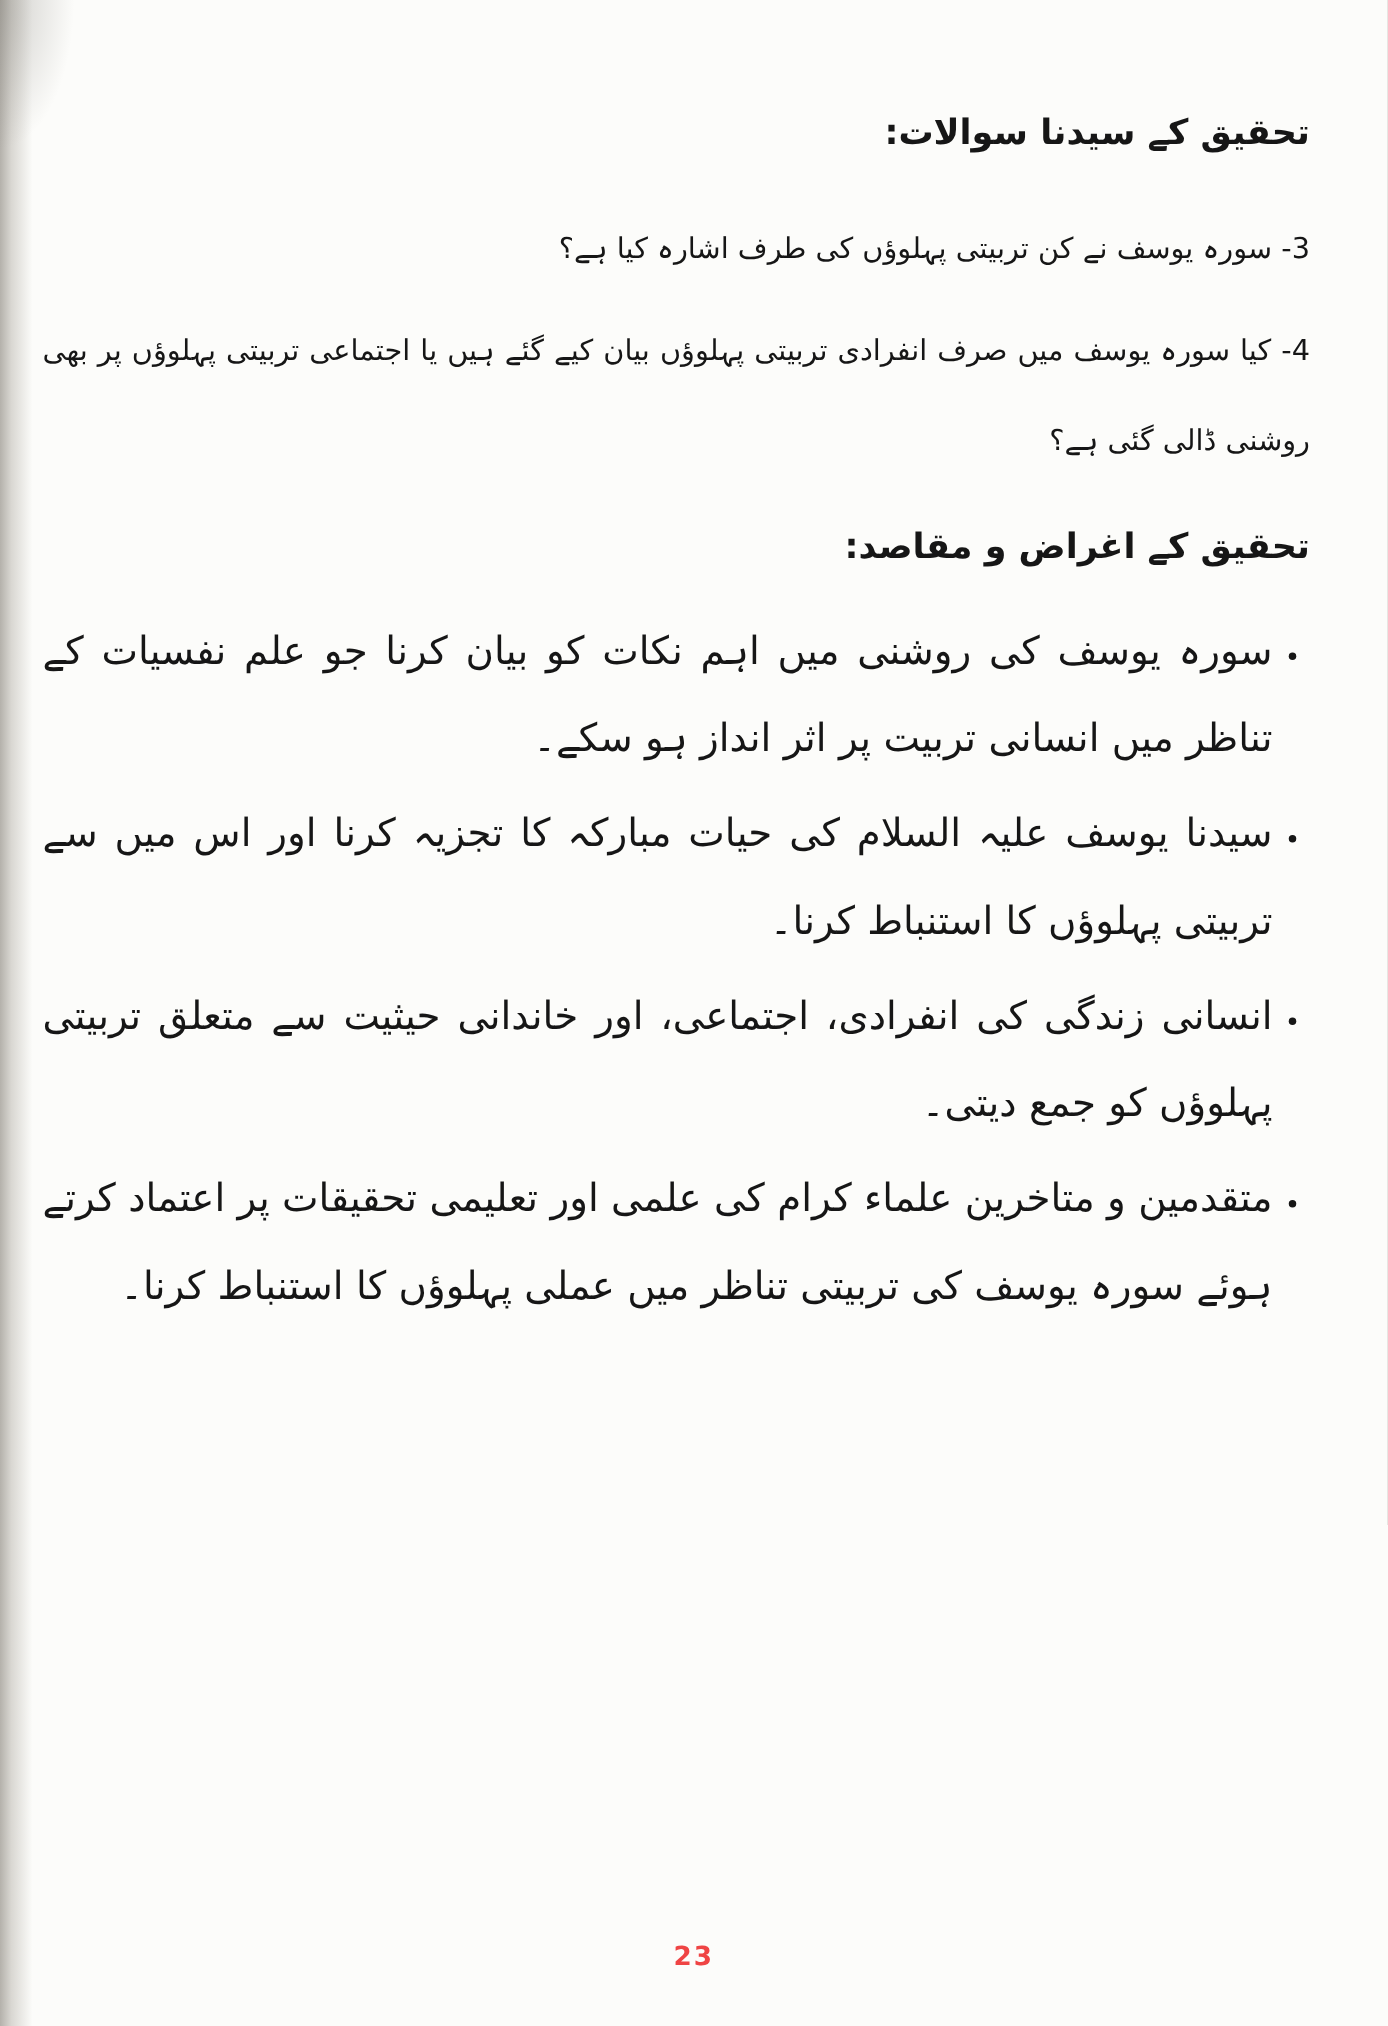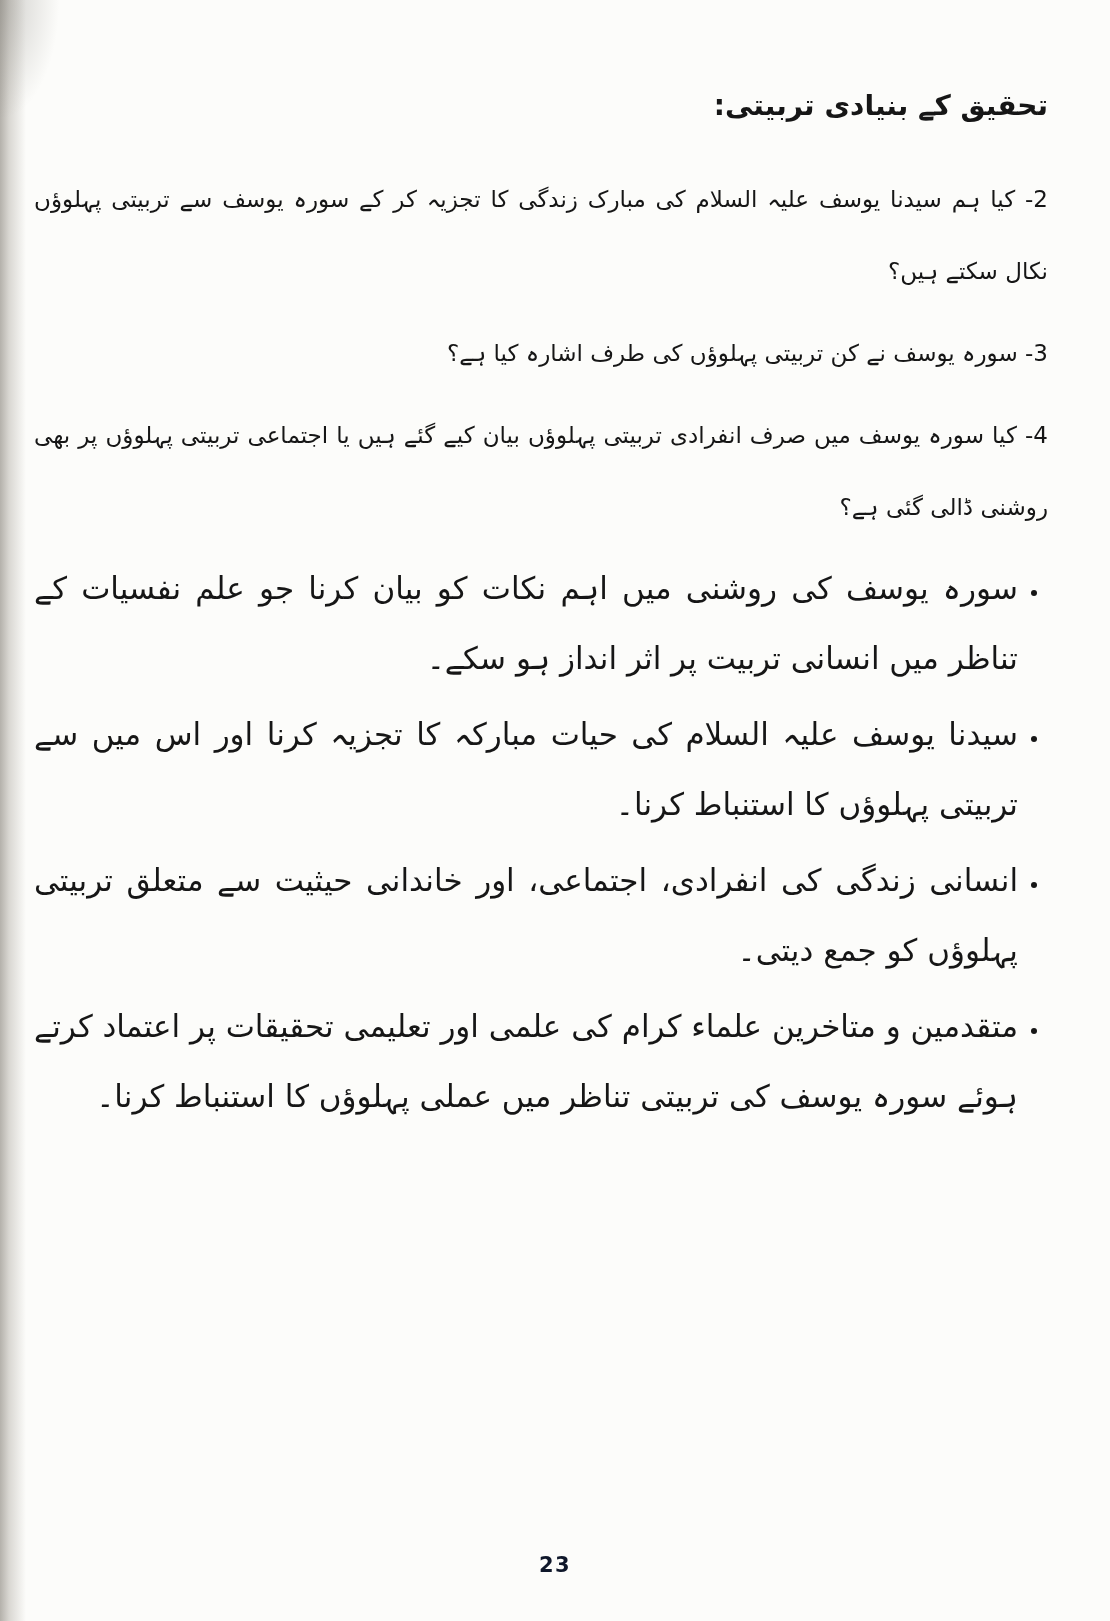--- a/index.html
+++ b/index.html
@@ -80,44 +80,44 @@
   .page-number {
     position: absolute;
     bottom: 44px;
     left: 0;
     right: 0;
     text-align: center;
     font-family: "DejaVu Sans", sans-serif;
     font-size: 21px;
     font-weight: 700;
     letter-spacing: 1.5px;
-    color: #0f172a;
+    color: #ef4444;
     direction: ltr;
   }
 </style>
 </head>
 <body>
 
 <div class="page">
   <div class="scan-edge"></div>
   <div class="scan-corner"></div>
 
   <div class="content">
 
-    <h1 class="heading">تحقیق کے بنیادی تربیتی:</h1>
+    <h1 class="heading">تحقیق کے سیدنا سوالات:</h1>
 
 
-    <p class="question">2- کیا ہم سیدنا یوسف علیہ السلام کی مبارک زندگی کا تجزیہ کر کے سورہ یوسف سے تربیتی پہلوؤں نکال سکتے ہیں؟</p>
 
     <p class="question">3- سورہ یوسف نے کن تربیتی پہلوؤں کی طرف اشارہ کیا ہے؟</p>
 
     <p class="question">4- کیا سورہ یوسف میں صرف انفرادی تربیتی پہلوؤں بیان کیے گئے ہیں یا اجتماعی تربیتی پہلوؤں پر بھی روشنی ڈالی گئی ہے؟</p>
 
 
 
+    <h1 class="heading second">تحقیق کے اغراض و مقاصد:</h1>
 
     <ul class="objectives">
       <li class="objective">سورہ یوسف کی روشنی میں اہم نکات کو بیان کرنا جو علم نفسیات کے تناظر میں انسانی تربیت پر اثر انداز ہو سکے۔</li>
       <li class="objective">سیدنا یوسف علیہ السلام کی حیات مبارکہ کا تجزیہ کرنا اور اس میں سے تربیتی پہلوؤں کا استنباط کرنا۔</li>
       <li class="objective">انسانی زندگی کی انفرادی، اجتماعی، اور خاندانی حیثیت سے متعلق تربیتی پہلوؤں کو جمع دیتی۔</li>
       <li class="objective">متقدمین و متاخرین علماء کرام کی علمی اور تعلیمی تحقیقات پر اعتماد کرتے ہوئے سورہ یوسف کی تربیتی تناظر میں عملی پہلوؤں کا استنباط کرنا۔</li>
     </ul>
   </div>
 
   <div class="page-number">23</div>

